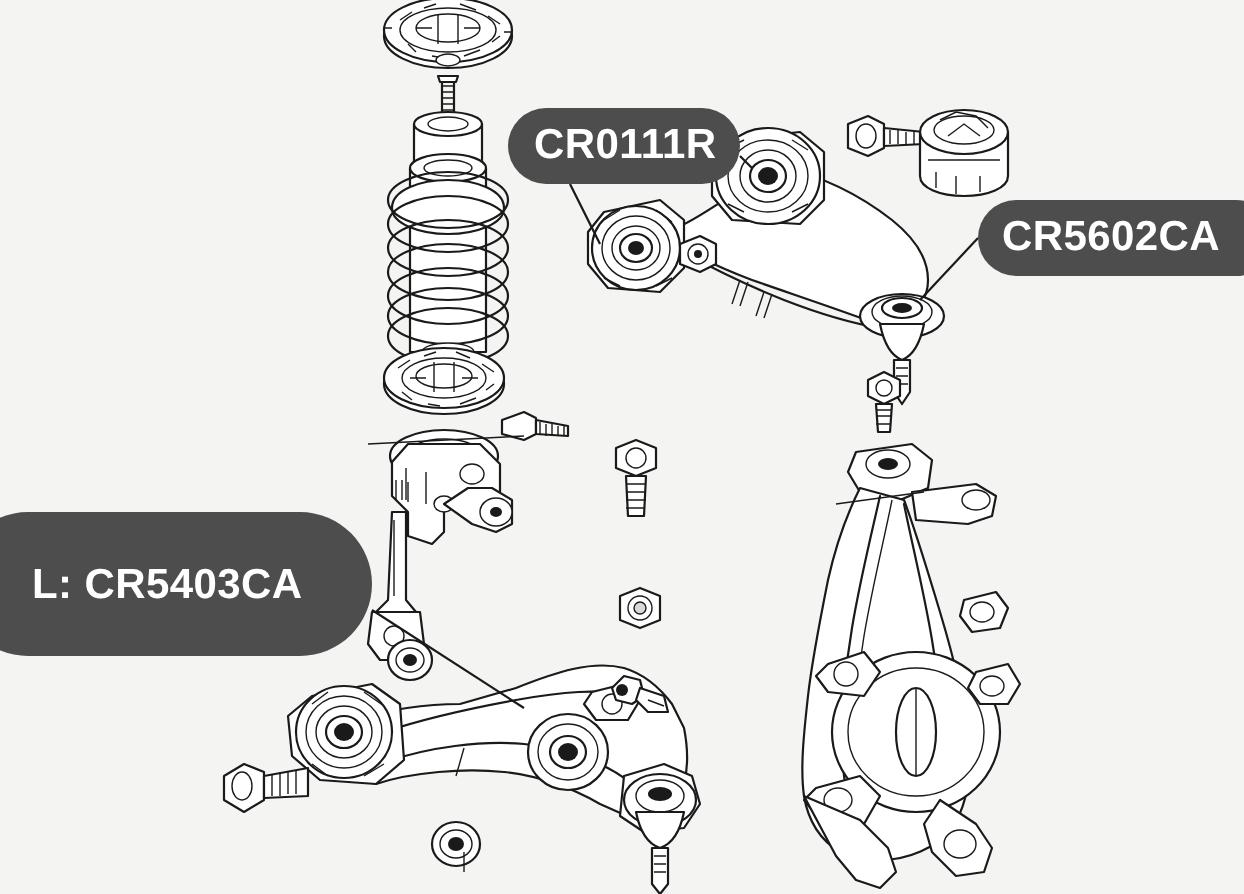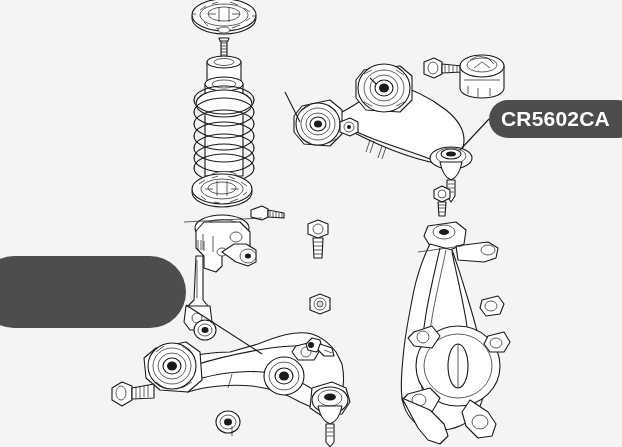--- a/index.html
+++ b/index.html
@@ -368,21 +368,25 @@
       <path class="leader" d="M285 92 L300 122"></path>
 
       <path class="leader" d="M370 78 L376 84"></path>
 
       <path class="leader" d="M489 119 L460 150"></path>
 
       <path class="leader" d="M186 305 L262 354"></path>
     </g>
   </svg>
 
+  <div class="badge" id="badge-cr0111r">
+    <span>CR0111R</span>
+  </div>
 
   <div class="badge" id="badge-cr5602ca">
     <span>CR5602CA</span>
   </div>
 
   <div class="badge" id="badge-lr">
+    <span>L: CR5403CA</span>
   </div>
 
 </div>
 
 </body></html>

